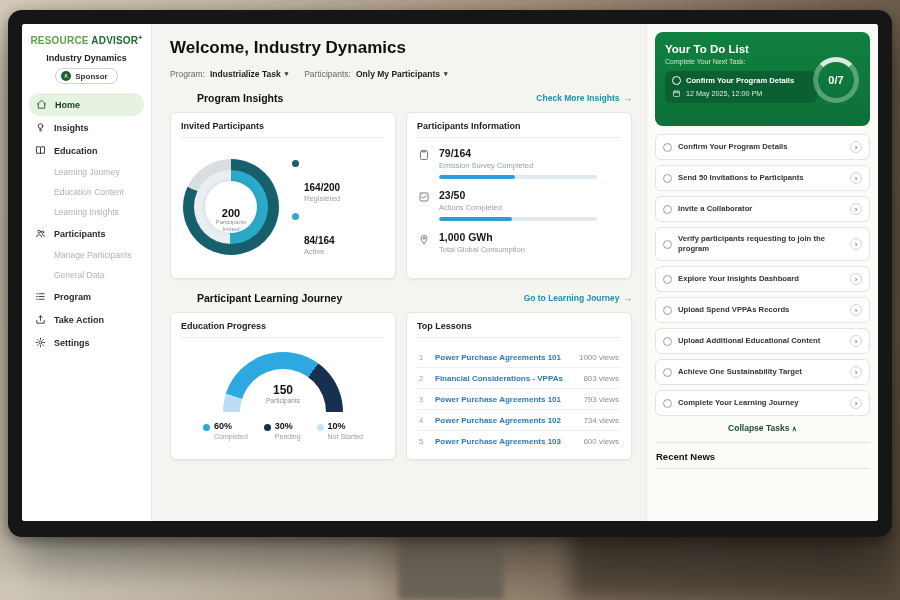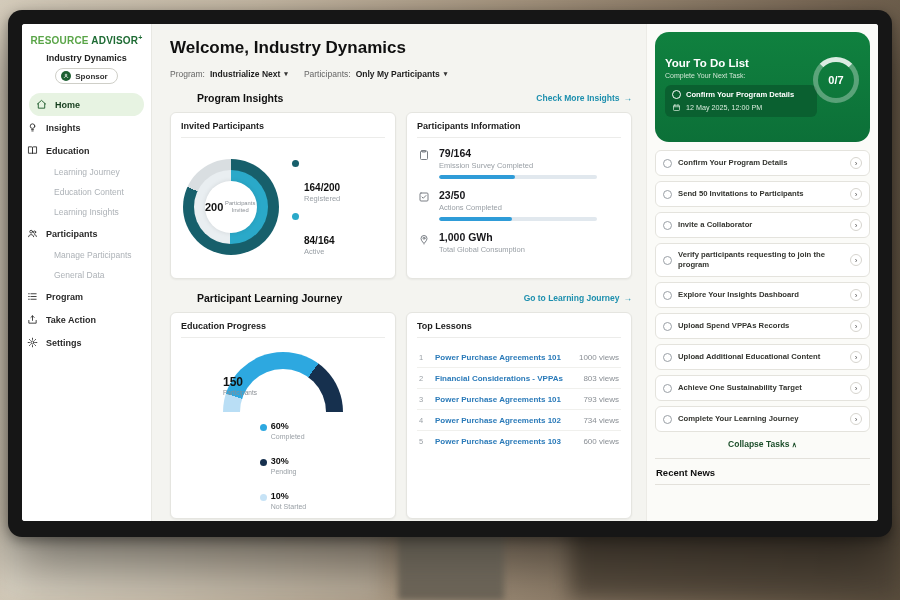--- a/index.html
+++ b/index.html
@@ -24,21 +24,21 @@
   .sidebar { width:130px; min-width:130px; background:#fff; border-right:1px solid #e8e8e3; padding-top:10px; }
   .logo { text-align:center; font-size:10px; font-weight:bold; letter-spacing:.2px; }
   .logo .l1 { color:#5aa548; }
   .logo .l2 { color:#1e6b34; }
   .logo sup { font-size:7px; color:#1e6b34; }
   .org { text-align:center; font-size:9px; font-weight:bold; color:#222; margin-top:7px; }
   .badge { margin:5px auto 9px; width:fit-content; border:1px solid #cfcfc8; border-radius:10px;
     padding:2px 9px 2px 5px; display:flex; align-items:center; gap:4px; font-size:8px; font-weight:bold; color:#333; }
   .badge-ico { width:10px; height:10px; border-radius:50%; background:#1c5e30; display:flex; align-items:center; justify-content:center; }
   .badge-ico svg { width:6px; height:6px; stroke:#fff; }
-  .nav-item { display:flex; align-items:center; gap:7px; padding:6px 5px; font-size:9px; font-weight:bold; color:#2a2a2a; cursor:pointer; }
+  .nav-item { display:flex; align-items:center; gap:7px; padding:6px 13px; font-size:9px; font-weight:bold; color:#2a2a2a; cursor:pointer; }
   .nav-item.active { background:#e7f3e2; border-radius:14px; margin:0 7px; padding:6px 7px; color:#143c1c; }
   .nav-item.sub { padding:5px 13px 5px 32px; color:#adb2b7; font-weight:normal; font-size:8.5px; }
   .nav-ico { width:12px; display:flex; }
   .nav-ico svg { width:11px; height:11px; stroke:#333; fill:none; stroke-width:2; stroke-linecap:round; stroke-linejoin:round; }
   .nav-item.active .nav-ico svg { stroke:#1d5a2b; }
 
   
   .main { flex:1; background:#f4f4f0; padding:12px 14px 0 18px; overflow:hidden; }
   .welcome { font-size:17px; font-weight:bold; color:#101010; margin:2px 0 11px; }
   .filters { display:flex; align-items:center; font-size:8.5px; }
@@ -53,21 +53,21 @@
   .card-title { font-size:9px; font-weight:bold; color:#1d1d1d; padding-bottom:6px; border-bottom:1px solid #ececea; margin-bottom:9px; }
   .card.w1 { width:226px; min-width:226px; }
   .card.grow { flex:1; }
 
   .donut-wrap { display:flex; align-items:center; gap:13px; padding:3px 0 6px 2px; }
   .donut { position:relative; width:96px; height:96px; border-radius:50%;
     background:conic-gradient(#175f6b 0 295deg, #d9dee1 295deg 360deg); }
   .donut-mid { position:absolute; inset:11px; border-radius:50%;
     background:conic-gradient(#2aa9c9 0 182deg, #e9eef1 182deg 360deg); }
   .donut-hole { position:absolute; inset:22px; background:#fff; border-radius:50%;
-    display:flex; flex-direction:row; align-items:center; justify-content:flex-end; box-shadow:0 0 5px rgba(0,0,0,.10); }
+    display:flex; flex-direction:column; align-items:center; justify-content:flex-end; box-shadow:0 0 5px rgba(0,0,0,.10); }
   .hole-val { font-size:11px; font-weight:bold; color:#111; }
   .hole-lab { font-size:5.8px; color:#8a8f95; text-align:center; line-height:1.25; width:40px; }
   .leg-item { display:flex; align-items:flex-start; gap:5px; margin:8px 0; }
   .dot { width:7px; height:7px; border-radius:50%; margin-top:2px; flex:none; }
   .dot.t1 { background:#175f6b; } .dot.t2 { background:#2aa9c9; }
   .dot.b1 { background:#2da8e0; } .dot.b2 { background:#16304e; } .dot.b3 { background:#c7e3f6; }
   .leg-val { font-size:10px; font-weight:bold; color:#111;margin-top:24px; }
   .leg-lab { font-size:7.5px; color:#9aa0a6; margin-top:1px; }
 
   .info-row { display:flex; gap:8px; margin-bottom:10px; align-items:flex-start; }
@@ -76,36 +76,36 @@
   .info-val { font-size:10.5px; font-weight:bold; color:#16161a; }
   .info-lab { font-size:7.5px; color:#9aa0a6; margin:2px 0 5px; }
   .pbar { width:158px; height:4px; background:#e1e8ee; border-radius:2px; overflow:hidden; }
   .pfill { height:100%; background:#2f9cd8; border-radius:2px; }
 
   .gauge-wrap { display:flex; flex-direction:column; align-items:center; padding-top:5px; }
   .gauge { position:relative; width:120px; height:60px; overflow:hidden; }
   .gauge-circle { position:absolute; left:0; top:0; width:120px; height:120px; border-radius:50%;
     background:conic-gradient(from 270deg, #b9def5 0 18deg, #2da8e0 18deg 126deg, #16304e 126deg 180deg, transparent 180deg 360deg); }
   .gauge-hole { position:absolute; left:17px; top:17px; width:86px; height:86px; border-radius:50%; background:#fff; }
-  .gauge-center { position:absolute; left:0; right:0; bottom:16px; text-align:left; }
+  .gauge-center { position:absolute; left:0; right:0; bottom:8px; text-align:center; }
   .gauge-val { font-size:12px; font-weight:bold; color:#111; }
   .gauge-lab { font-size:6.5px; color:#8a8f95; }
-  .g-legend { display:flex; gap:16px; margin-top:9px;flex-direction:column; }
+  .g-legend { display:flex; gap:16px; margin-top:9px; }
   .g-top { display:flex; align-items:center; gap:4px; font-size:9px; font-weight:bold; color:#111; }
   .g-lab { font-size:7px; color:#9aa0a6; margin:2px 0 0 11px; }
 
   .lesson-row { display:flex; align-items:center; gap:8px; padding:5.5px 2px; border-bottom:1px solid #f0f0ed; }
   .lesson-row:last-child { border-bottom:none; }
   .l-rank { font-size:7.5px; color:#9aa0a6; width:8px; }
   .l-title { font-size:8px; font-weight:bold; color:#2a7ab9; flex:1; cursor:pointer; }
   .l-views { font-size:8px; color:#8a8f95; }
 
   
   .todo-panel { width:232px; min-width:232px; background:#fbfbf8; border-left:1px solid #ecebe6; padding:8px; }
-  .todo-card { position:relative; background:linear-gradient(#10813f,#0c7038); border-radius:14px; padding:25px 10px; color:#fff; min-height:94px; }
+  .todo-card { position:relative; background:linear-gradient(#10813f,#0c7038); border-radius:8px; padding:11px 10px; color:#fff; min-height:94px; }
   .todo-title { font-size:11.5px; font-weight:bold; }
   .todo-sub { font-size:7px; color:#cfe6d4; margin-top:3px; }
   .todo-chip { background:#0a6030; border-radius:6px; padding:5px 7px; margin-top:6px; width:152px; cursor:pointer; }
   .chip-row { display:flex; align-items:center; gap:5px; }
   .chip-row + .chip-row { margin-top:4px; }
   .circle-check { width:9px; height:9px; border:1.3px solid #fff; border-radius:50%; flex:none; }
   .chip-task { font-size:7.6px; font-weight:bold; }
   .cal-ico { display:flex; } .cal-ico svg { width:9px; height:9px; stroke:#cfe6d4; fill:none; stroke-width:2; stroke-linecap:round; }
   .chip-date { font-size:7.2px; color:#d9ecdd; }
   .todo-ring { position:absolute; right:11px; top:25px; width:46px; height:46px; border-radius:50%;
@@ -230,21 +230,21 @@
           <span>Settings</span>
         </div>
       </aside>
 
       <main class="main">
         <h1 class="welcome">Welcome, Industry Dynamics</h1>
 
         <div class="filters">
           <span class="f-label">Program:</span>
           <span class="f-value">
-            <span>Industrialize Next</span>
+            <span>Industrialize Task</span>
             <span class="chev">▾</span>
           </span>
           <span class="f-label">Participants:</span>
           <span class="f-value">
             <span>Only My Participants</span>
             <span class="chev">▾</span>
           </span>
         </div>
 
         <div class="section-head">

